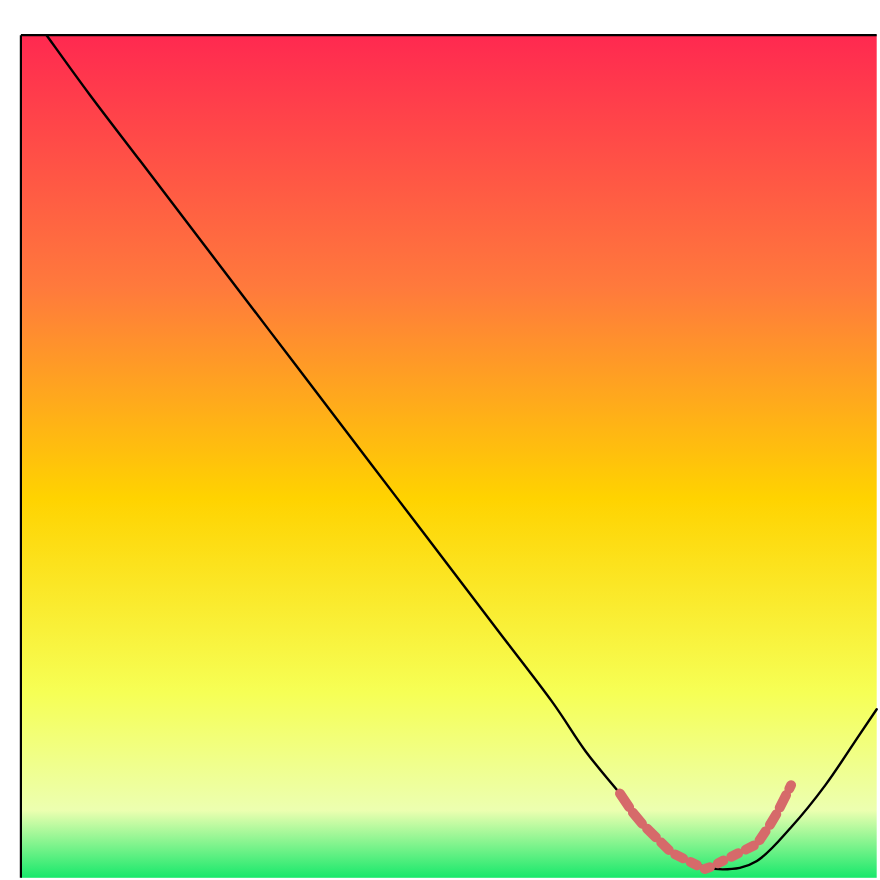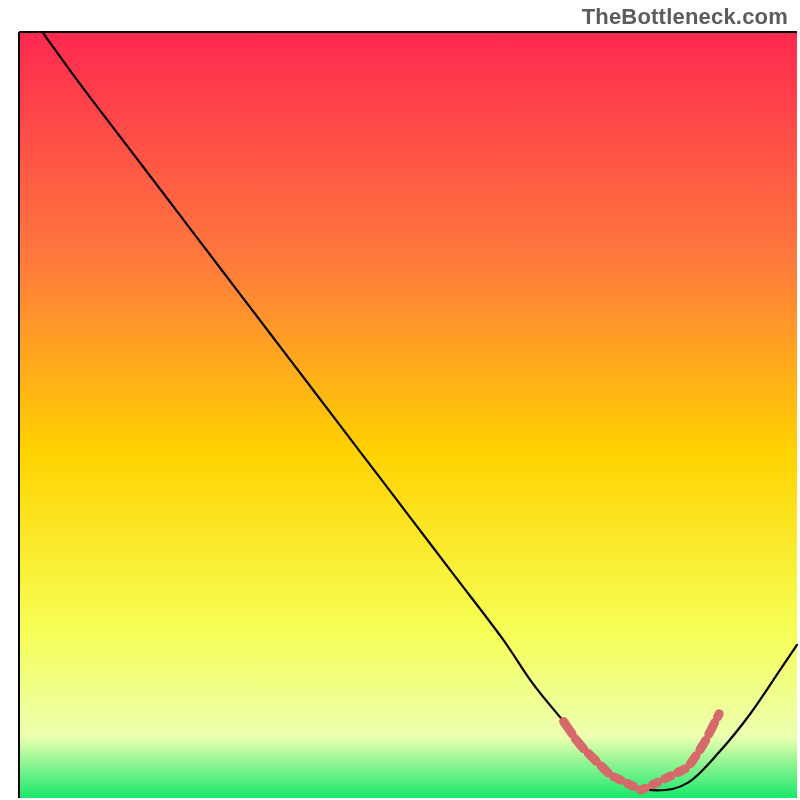--- a/index.html
+++ b/index.html
@@ -32,21 +32,20 @@
     top: 0;
     width: 800px;
     height: 800px;
     display: block;
   }
 </style>
 </head>
 <body>
 
 <div class="stage">
-  <div class="watermark">TheBottleneck.com</div>
   <svg class="chart" viewBox="0 0 800 800">
     <defs>
       <linearGradient id="bg-grad" x1="0" y1="0" x2="0" y2="1">
         <stop id="g0" offset="0%" stop-color="#ff2950"></stop>
         <stop id="g1" offset="30%" stop-color="#ff7a3c"></stop>
         <stop id="g2" offset="55%" stop-color="#ffd300"></stop>
         <stop id="g3" offset="78%" stop-color="#f6ff55"></stop>
         <stop id="g4" offset="92%" stop-color="#ecffb0"></stop>
         <stop id="g5" offset="100%" stop-color="#17e86b"></stop>
       </linearGradient>

